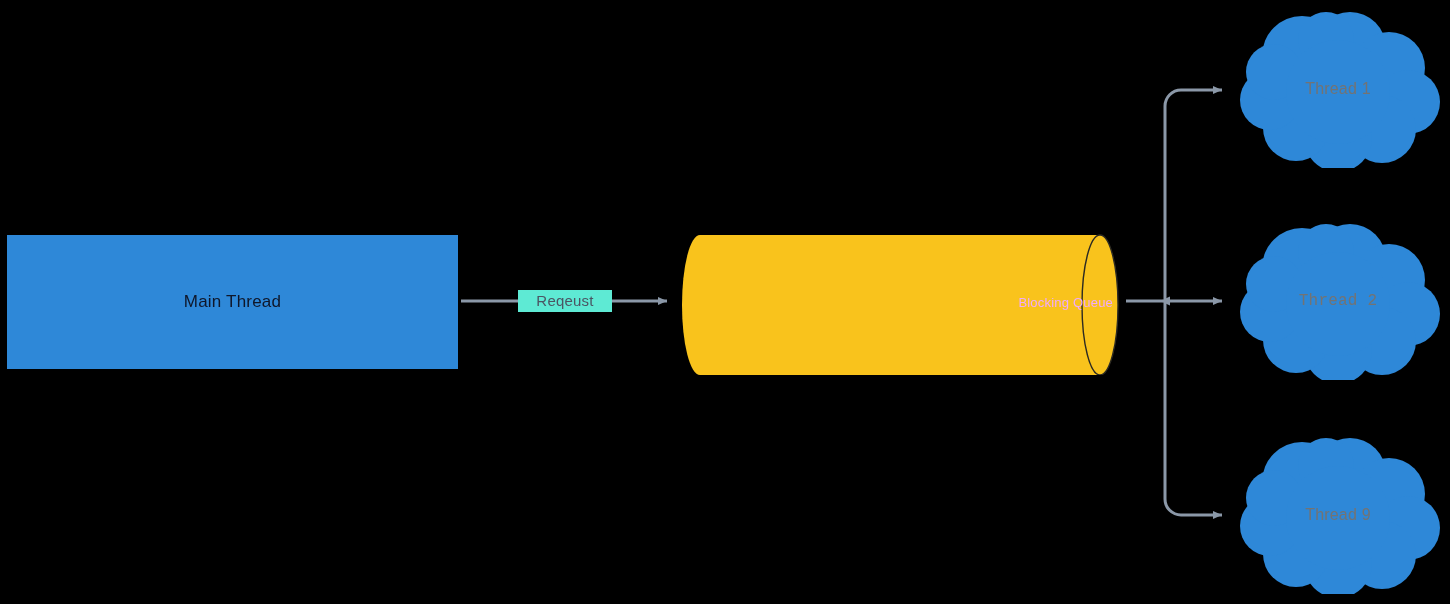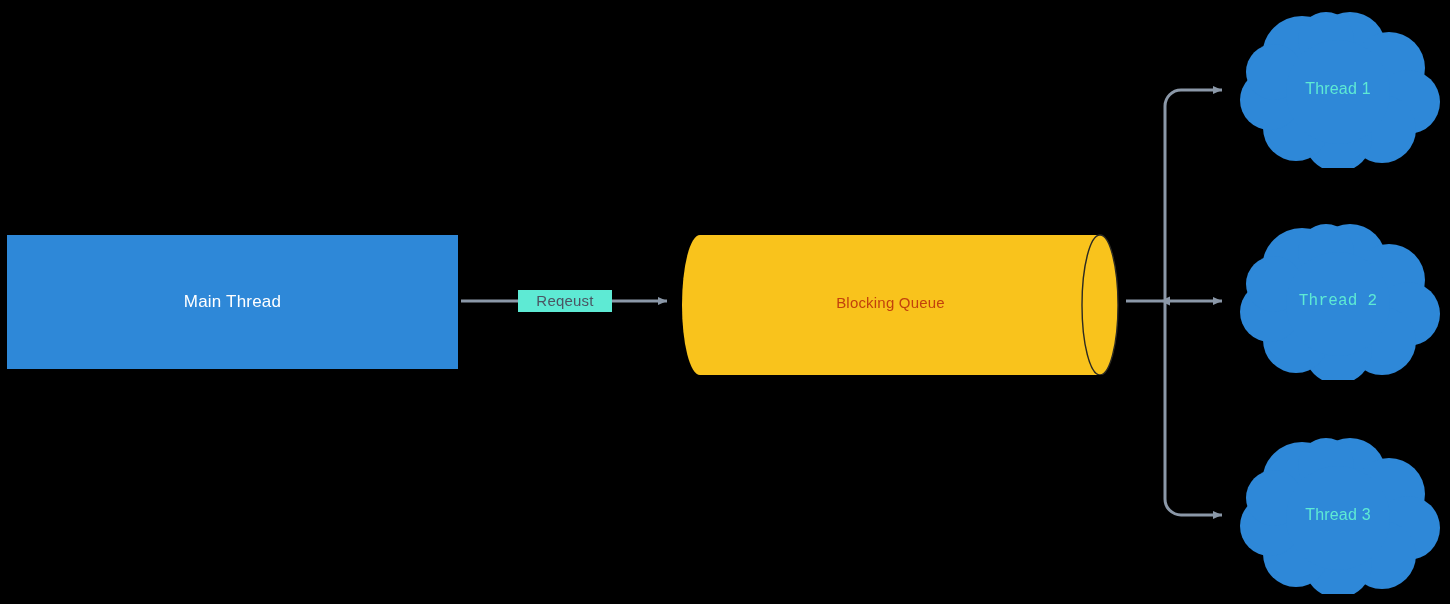--- a/index.html
+++ b/index.html
@@ -23,21 +23,21 @@
     left: 7px;
     top: 235px;
     width: 451px;
     height: 134px;
     background: #2E88D8;
     display: flex;
     align-items: center;
     justify-content: center;
   }
   .main-thread-label {
-    color: #ffffff;
+    color: #0f172a;
     font-size: 17px;
     font-weight: 400;
     letter-spacing: 0.2px;
     white-space: nowrap;
   }
 
   
   .queue-cylinder {
     position: absolute;
     left: 668px;
@@ -52,23 +52,23 @@
     display: block;
   }
   .queue-label {
     position: absolute;
     left: 0;
     top: 0;
     width: 445px;
     height: 145px;
     display: flex;
     align-items: center;
-    justify-content: center;
-    color: #c2410c;
-    font-size: 15px;
+    justify-content: flex-end;
+    color: #f0abfc;
+    font-size: 13px;
     font-weight: 400;
     letter-spacing: 0.2px;
     white-space: nowrap;
     pointer-events: none;
   }
 
   
   .connectors {
     position: absolute;
     left: 0;
@@ -108,21 +108,21 @@
   }
   .cloud-label {
     position: absolute;
     left: 0;
     top: 0;
     width: 212px;
     height: 158px;
     display: flex;
     align-items: center;
     justify-content: center;
-    color: #5eead4;
+    color: #737373;
     font-size: 16px;
     font-weight: 400;
     letter-spacing: 0.2px;
     white-space: nowrap;
     pointer-events: none;
   }
   .cloud-1 { left: 1232px; top: 10px; }
   .cloud-2 { left: 1232px; top: 222px; font-family: Liberation Mono, monospace; }
   .cloud-3 { left: 1232px; top: 436px; }
 </style>
@@ -233,17 +233,17 @@
         <circle cx="150" cy="119" r="34"></circle>
         <circle cx="106" cy="128" r="34"></circle>
         <circle cx="64" cy="118" r="33"></circle>
         <circle cx="38" cy="90" r="30"></circle>
         <circle cx="42" cy="62" r="28"></circle>
         <circle cx="94" cy="30" r="28"></circle>
         <circle cx="106" cy="82" r="52"></circle>
       </g>
     </svg>
     <div class="cloud-label">
-      <span>Thread 3</span>
+      <span>Thread 9</span>
     </div>
   </div>
 
 </div>
 
 </body></html>

